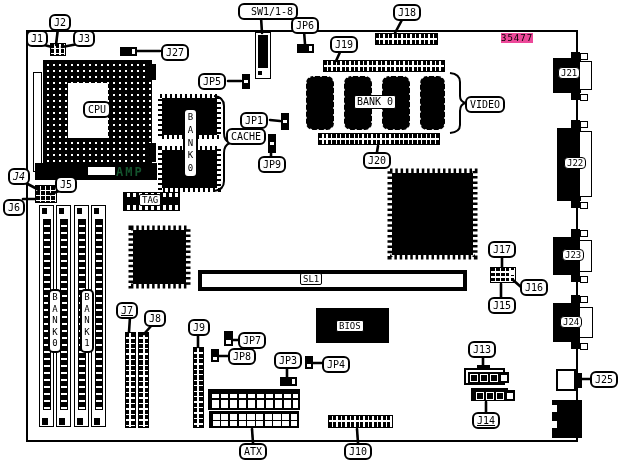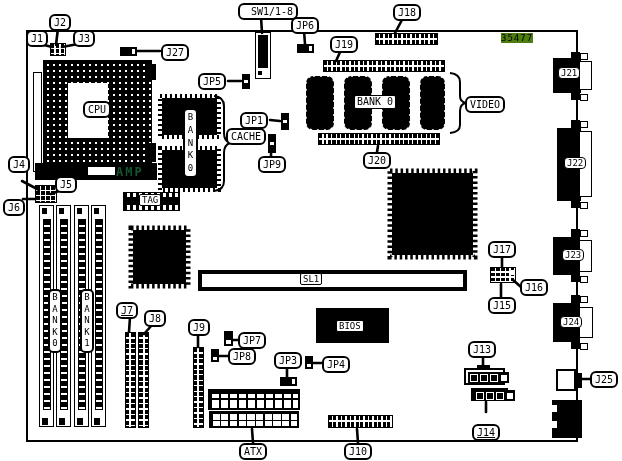--- a/index.html
+++ b/index.html
@@ -6,21 +6,21 @@
   #stage{position:relative;width:622px;height:461px;background:#ffffff;
          font-family:"DejaVu Sans Mono","Liberation Mono",monospace;color:#000;overflow:hidden;}
   
   #board{position:absolute;left:26px;top:30px;width:552px;height:412px;border:2px solid #000;box-sizing:border-box;background:#fff;}
   
   .lbl{position:absolute;background:#fff;border:2px solid #000;border-radius:6px;
        font-size:10px;line-height:11px;padding:1px 3px;white-space:nowrap;z-index:30;}
   .sm{font-size:9px;line-height:10px;border-width:1.5px;border-radius:4px;padding:0 2px;}
   .sq{border-radius:2px;}
   .lblv{white-space:pre-line;text-align:center;font-size:9px;line-height:11.6px;padding:1px 2px;border-radius:5px;}
-  .plain{position:absolute;font-size:9px;letter-spacing:1px;z-index:30;background:#4d7c0f;}
+  .plain{position:absolute;font-size:9px;letter-spacing:1px;z-index:30;background:#ec4899;}
   .whitetext{position:absolute;color:#14532d;font-size:12px;font-weight:bold;letter-spacing:2px;z-index:6;}
   
   .blk{position:absolute;background:#000;}
   .wht{position:absolute;background:#fff;border:1.5px solid #000;box-sizing:border-box;}
   .whtp{position:absolute;background:#fff;}
   
   .pga{position:absolute;background-color:#000;
        background-image:radial-gradient(#fff 1px,transparent 1.4px);
        background-size:6px 6px;background-position:2px 2px;}
   
@@ -297,21 +297,21 @@
   <div class="lbl" style="left:393px;top:4px;">J18</div>
   <div class="lbl" style="left:330px;top:36px;">J19</div>
   <div class="lbl" style="left:198px;top:73px;">JP5</div>
   <div class="lbl" style="left:240px;top:112px;">JP1</div>
   <div class="lbl" style="left:226px;top:128px;">CACHE</div>
   <div class="lbl" style="left:258px;top:156px;">JP9</div>
   <div class="lbl" style="left:363px;top:152px;">J20</div>
   <div class="lbl" style="left:465px;top:96px;">VIDEO</div>
   <div class="lbl sq sm" style="left:354px;top:95px;font-size:10px;line-height:12px;">BANK 0</div>
   <div class="lbl" style="left:83px;top:101px;">CPU</div>
-  <div class="lbl" style="left:8px;top:156px;">J4</div>
+  <div class="lbl" style="left:8px;top:168px;font-style:italic;">J4</div>
   <div class="lbl" style="left:55px;top:176px;">J5</div>
   <div class="lbl" style="left:3px;top:192px;margin-top:7px;">J6</div>
   <div class="lbl sm sq" style="left:139px;top:194px;">TAG</div>
   <div class="lbl lblv" style="left:183px;top:108px;width:15px;height:70px;line-height:12.8px;box-sizing:border-box;">B
 A
 N
 K
 0</div>
   <div class="lbl lblv sq" style="left:48px;top:289px;width:14px;box-sizing:border-box;">B
 A
@@ -326,21 +326,21 @@
   <div class="lbl" style="left:116px;top:302px;text-decoration:underline;">J7</div>
   <div class="lbl" style="left:144px;top:310px;">J8</div>
   <div class="lbl" style="left:188px;top:319px;">J9</div>
   <div class="lbl" style="left:238px;top:332px;">JP7</div>
   <div class="lbl" style="left:228px;top:348px;">JP8</div>
   <div class="lbl" style="left:274px;top:352px;">JP3</div>
   <div class="lbl" style="left:322px;top:356px;">JP4</div>
   <div class="lbl" style="left:239px;top:443px;">ATX</div>
   <div class="lbl" style="left:344px;top:443px;">J10</div>
   <div class="lbl" style="left:468px;top:341px;">J13</div>
-  <div class="lbl" style="left:472px;top:424px;text-decoration:underline;">J14</div>
+  <div class="lbl" style="left:472px;top:412px;text-decoration:underline;">J14</div>
   <div class="lbl" style="left:488px;top:297px;">J15</div>
   <div class="lbl" style="left:520px;top:279px;">J16</div>
   <div class="lbl" style="left:488px;top:241px;">J17</div>
   <div class="lbl" style="left:590px;top:371px;">J25</div>
   <div class="lbl sm" style="left:558px;top:67px;">J21</div>
   <div class="lbl sm" style="left:564px;top:157px;">J22</div>
   <div class="lbl sm" style="left:562px;top:249px;">J23</div>
   <div class="lbl sm" style="left:560px;top:316px;">J24</div>
   <div class="lbl sm sq" style="left:300px;top:273px;">SL1</div>
   <div class="lbl sm sq" style="left:336px;top:320px;">BIOS</div>

